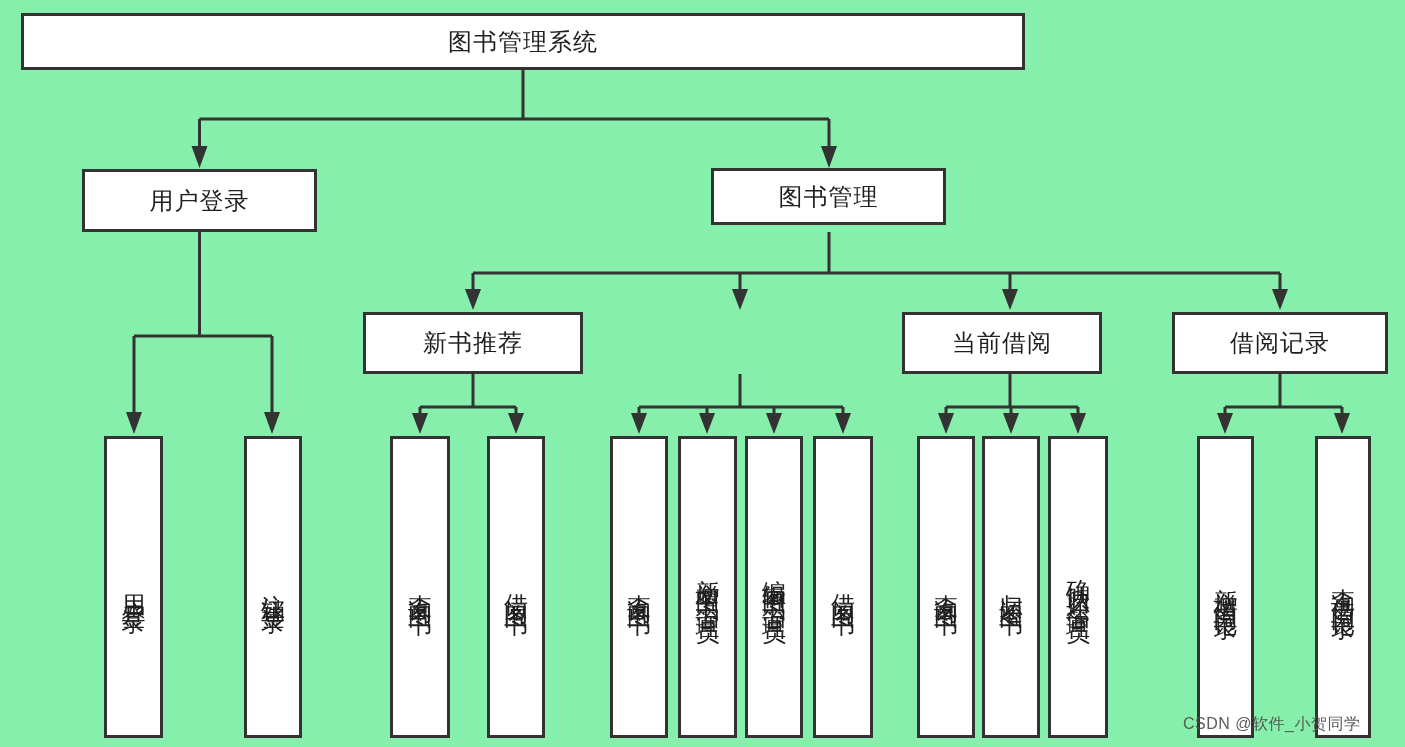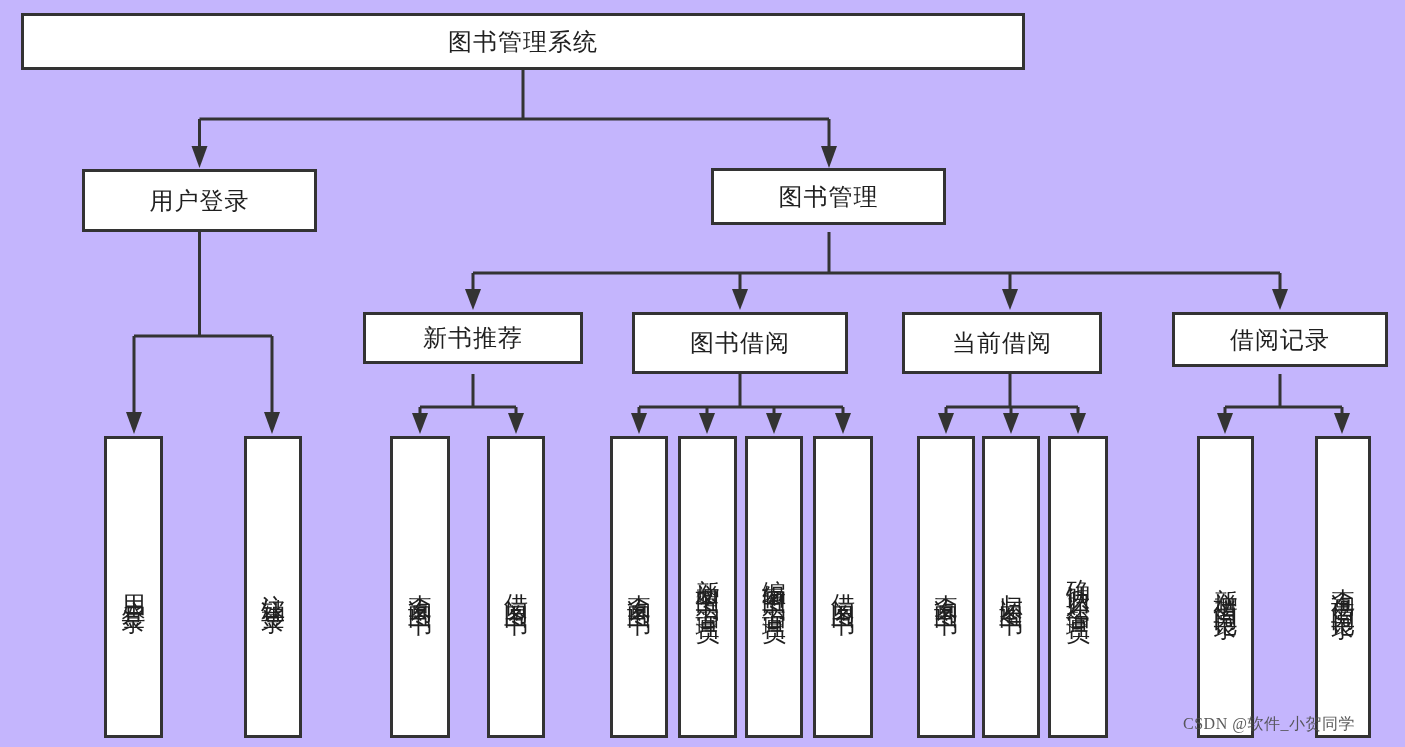--- a/index.html
+++ b/index.html
@@ -1,21 +1,21 @@
 <!DOCTYPE html>
 <html><head>
 <meta charset="utf-8">
 <style>
   html, body { margin: 0; padding: 0; background: #ffffff; }
   .canvas {
     position: relative;
     width: 1405px;
     height: 747px;
-    background: #c4b5fd;
-    font-family: Liberation Serif, serif;
+    background: #86efac;
+    font-family: Liberation Sans, sans-serif;
     overflow: hidden;
   }
   .box {
     position: absolute;
     box-sizing: border-box;
     background: #ffffff;
     border: 3px solid #333333;
     display: flex;
     align-items: center;
     justify-content: center;
@@ -107,30 +107,27 @@
     <span>图书管理系统</span>
   </div>
 
   <div class="box hbox" style="left:82px; top:169px; width:235px; height:63px;">
     <span>用户登录</span>
   </div>
   <div class="box hbox" style="left:711px; top:168px; width:235px; height:57px;">
     <span>图书管理</span>
   </div>
 
-  <div class="box hbox" style="left:363px; top:312px; width:220px; height:52px;">
+  <div class="box hbox" style="left:363px; top:312px; width:220px; height:62px;">
     <span>新书推荐</span>
-  </div>
-  <div class="box hbox" style="left:632px; top:312px; width:216px; height:62px;">
-    <span>图书借阅</span>
   </div>
   <div class="box hbox" style="left:902px; top:312px; width:200px; height:62px;">
     <span>当前借阅</span>
   </div>
-  <div class="box hbox" style="left:1172px; top:312px; width:216px; height:55px;">
+  <div class="box hbox" style="left:1172px; top:312px; width:216px; height:62px;">
     <span>借阅记录</span>
   </div>
 
   <div class="box vbox" style="left:104px; top:436px; width:59px; height:302px;">
     <span class="vtext">用户登录</span>
   </div>
   <div class="box vbox" style="left:244px; top:436px; width:58px; height:302px;">
     <span class="vtext">注销登录</span>
   </div>
 

